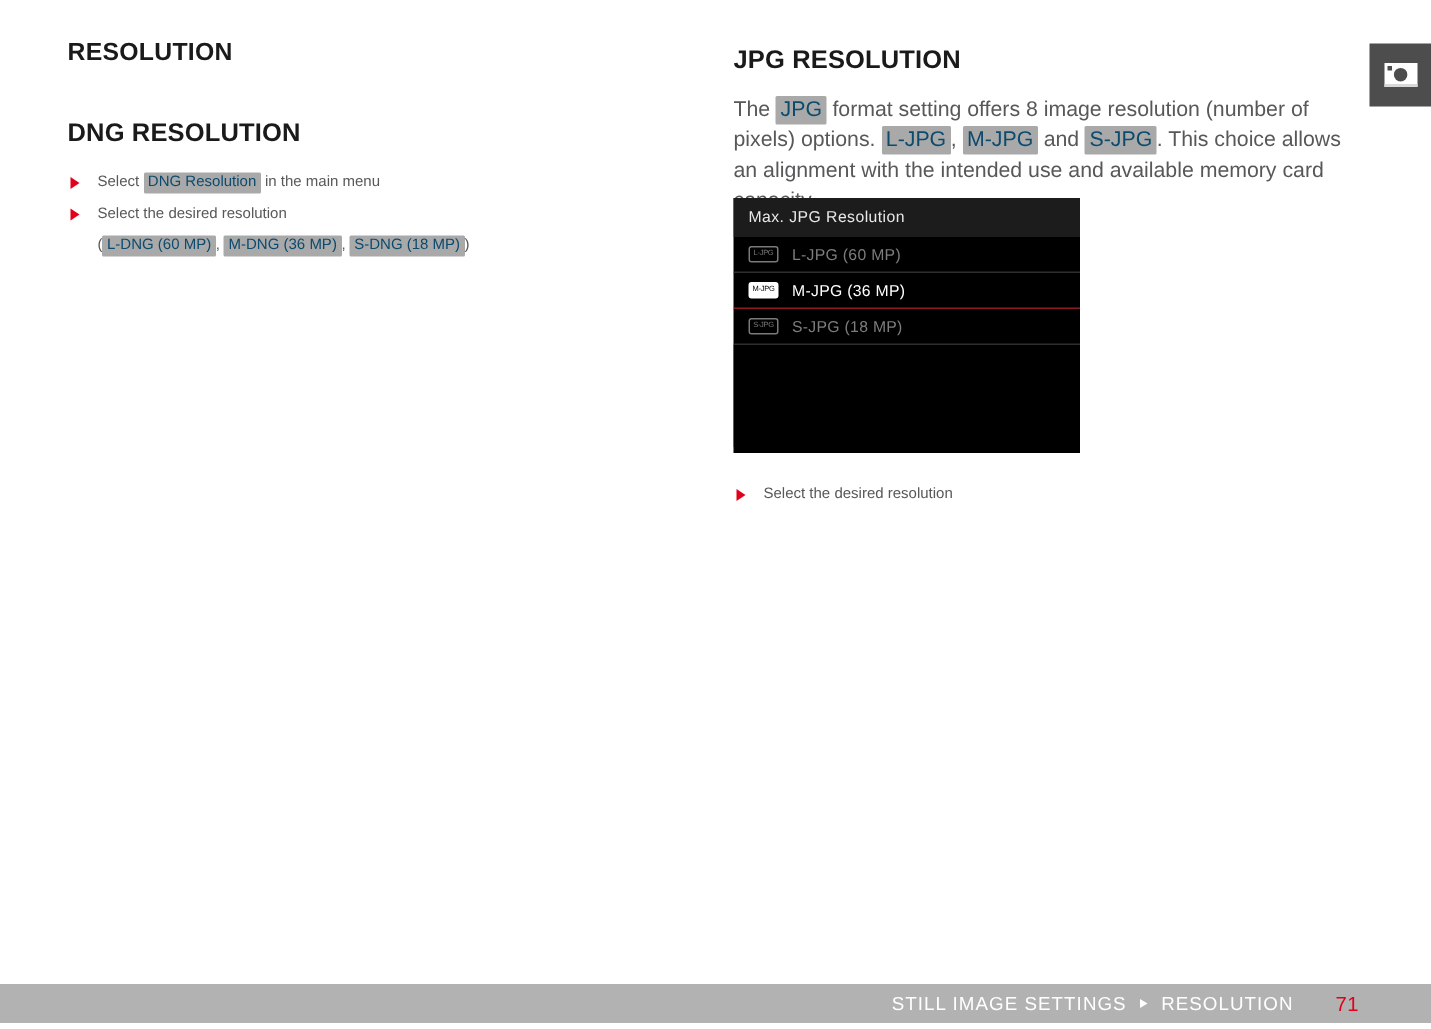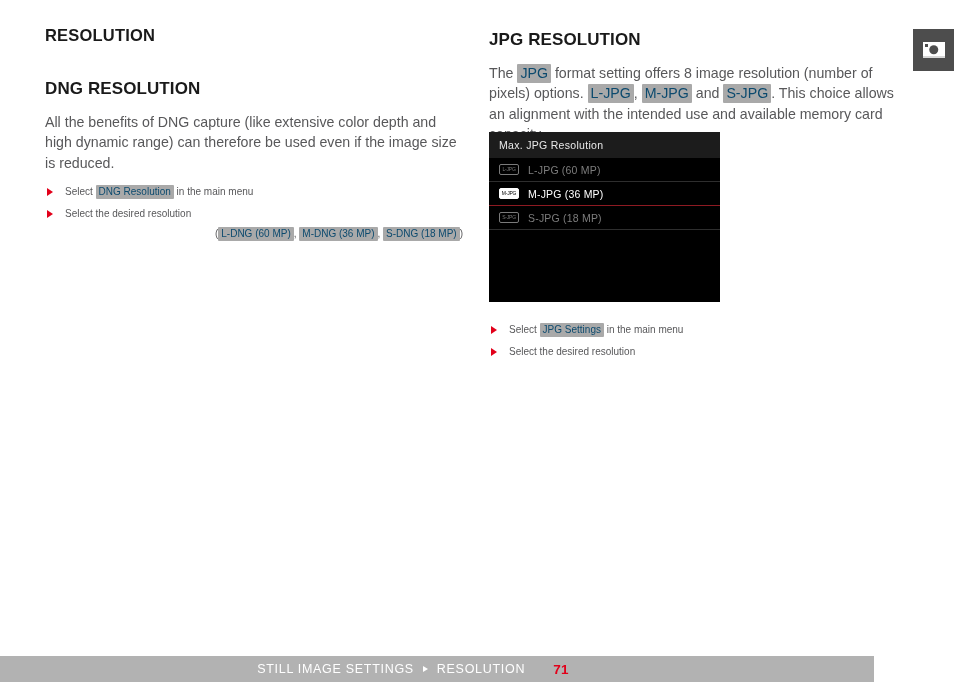--- a/index.html
+++ b/index.html
@@ -89,21 +89,20 @@
     left: 2px;
     top: 6px;
     width: 0;
     height: 0;
     border-left: 6px solid #e2001a;
     border-top: 4.5px solid transparent;
     border-bottom: 4.5px solid transparent;
   }
   ul.steps li .cont {
     display: block;
-    text-align: right;
   }
 
   
   .cam-screen {
     position: absolute;
     left: 489px;
     top: 132px;
     width: 231px;
     height: 170px;
     background: #000000;
@@ -211,64 +210,63 @@
     width: 100%;
     height: 2px;
     background: #d8d8d8;
   }
 
   
   .footer {
     position: absolute;
     left: 0;
     bottom: 4px;
-    width: 874px;
+    width: 954px;
     height: 26px;
     background: #b2b2b2;
     display: flex;
     align-items: center;
-    justify-content: center;
+    justify-content: flex-end;
     padding-right: 48px;
   }
   .footer .crumb {
     font-size: 12.5px;
     color: #ffffff;
     letter-spacing: 0.7px;
     font-weight: normal;
   }
   .footer .crumb-sep {
     display: inline-block;
     width: 0;
     height: 0;
     border-left: 5px solid #ffffff;
     border-top: 3.7px solid transparent;
     border-bottom: 3.7px solid transparent;
     margin: 0 9px 1px 9px;
   }
   .footer .pageno {
     font-size: 13.5px;
-    font-weight: bold;
+    font-weight: normal;
     color: #e2001a;
     margin-left: 28px;
     letter-spacing: 0.3px;
   }
 </style>
 </head>
 <body>
 
 <div class="page">
 
   <div class="col col-left">
 
     <h1 class="section-title">RESOLUTION</h1>
 
     <h2 class="sub-title">DNG RESOLUTION</h2>
 
 
-    <p class="body">All the benefits of DNG capture (like extensive color depth and high dynamic range) can therefore be used even if the image size is reduced.</p>
 
     <ul class="steps">
       <li>
         <span class="arrow"></span>
         <span>Select </span><span class="chip">DNG Resolution</span><span> in the main menu</span>
       </li>
       <li>
         <span class="arrow"></span>
         <span>Select the desired resolution</span>
         <span class="cont"><span>(</span><span class="chip">L-DNG (60 MP)</span><span>, </span><span class="chip">M-DNG (36 MP)</span><span>, </span><span class="chip">S-DNG (18 MP)</span><span>)</span></span>
@@ -307,24 +305,20 @@
       </div>
 
       <div class="cam-filler"></div>
     </div>
   </div>
 
   <div class="col col-right" style="top:320px;">
     <ul class="steps" style="margin-top:0;">
       <li>
         <span class="arrow"></span>
-        <span>Select </span><span class="chip">JPG Settings</span><span> in the main menu</span>
-      </li>
-      <li>
-        <span class="arrow"></span>
         <span>Select the desired resolution</span>
       </li>
     </ul>
   </div>
 
   <div class="corner-badge">
     <span class="cam-icon">
       <span class="flash"></span>
       <span class="lens"></span>
       <span class="base"></span>

